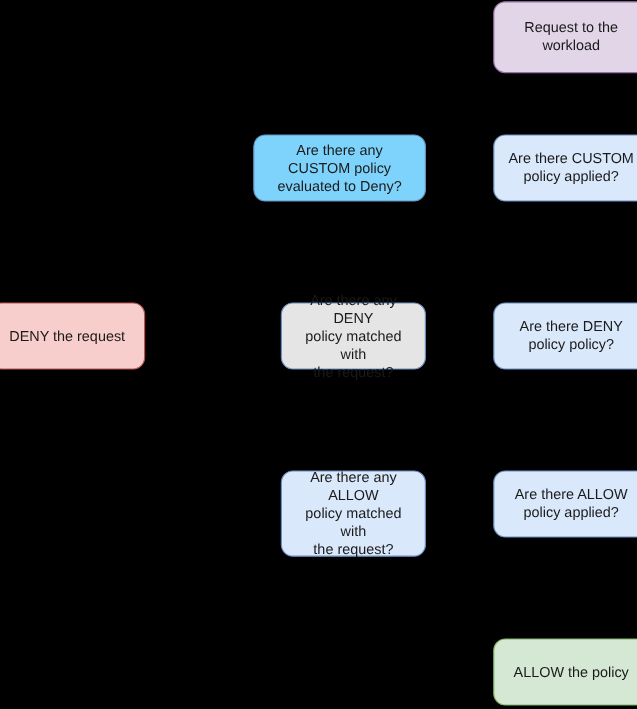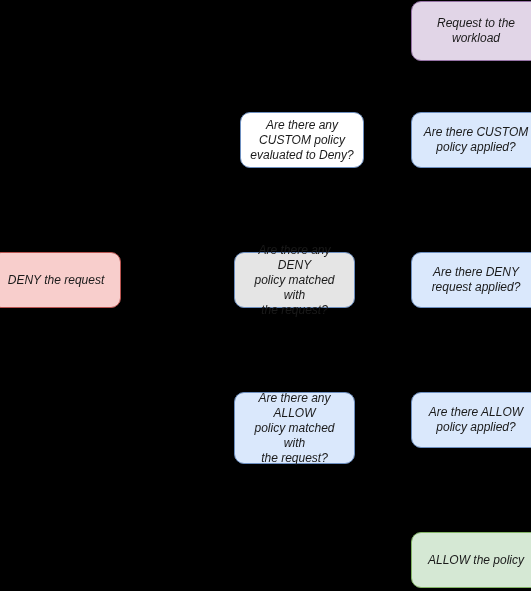--- a/index.html
+++ b/index.html
@@ -33,30 +33,30 @@
   }
   .node-label {
     display: block;
     width: 100%;
     white-space: pre-line;
   }
 </style>
 </head>
 <body>
 
-<div id="canvas" style="background: rgb(0, 0, 0); font-style: italic;">
+<div id="canvas" style="background: rgb(0, 0, 0);">
     <div class="node" style="left: 411px; top: 1px; width: 130px; height: 60px; background: rgb(225, 213, 231); border-color: rgb(150, 115, 166);"><span class="node-label">Request to the
 workload</span></div>
     <div class="node" style="left: 411px; top: 112px; width: 130px; height: 56px; background: rgb(218, 232, 252); border-color: rgb(108, 142, 191);"><span class="node-label">Are there CUSTOM
 policy applied?</span></div>
-    <div class="node" style="left: 240px; top: 112px; width: 124px; height: 56px; background: #ffffff; border-color: rgb(108, 142, 191);"><span class="node-label">Are there any
+    <div class="node" style="left: 211px; top: 112px; width: 144px; height: 56px; background: #7dd3fc; border-color: rgb(108, 142, 191);"><span class="node-label">Are there any
 CUSTOM policy
 evaluated to Deny?</span></div>
     <div class="node" style="left: 411px; top: 252px; width: 130px; height: 56px; background: rgb(218, 232, 252); border-color: rgb(108, 142, 191);"><span class="node-label">Are there DENY
-request applied?</span></div>
+policy policy?</span></div>
     <div class="node" style="left: 234px; top: 252px; width: 121px; height: 56px; background: #e5e5e5; border-color: rgb(108, 142, 191);"><span class="node-label">Are there any DENY
 policy matched with
 the request?</span></div>
     <div class="node" style="left: -9px; top: 252px; width: 130px; height: 56px; background: rgb(248, 206, 204); border-color: rgb(184, 84, 80);"><span class="node-label">DENY the request</span></div>
     <div class="node" style="left: 411px; top: 392px; width: 130px; height: 56px; background: rgb(218, 232, 252); border-color: rgb(108, 142, 191);"><span class="node-label">Are there ALLOW
 policy applied?</span></div>
     <div class="node" style="left: 234px; top: 392px; width: 121px; height: 72px; background: rgb(218, 232, 252); border-color: rgb(108, 142, 191);"><span class="node-label">Are there any ALLOW
 policy matched with
 the request?</span></div>
     <div class="node" style="left: 411px; top: 532px; width: 130px; height: 56px; background: rgb(213, 232, 212); border-color: rgb(130, 179, 102);"><span class="node-label">ALLOW the policy</span></div>

